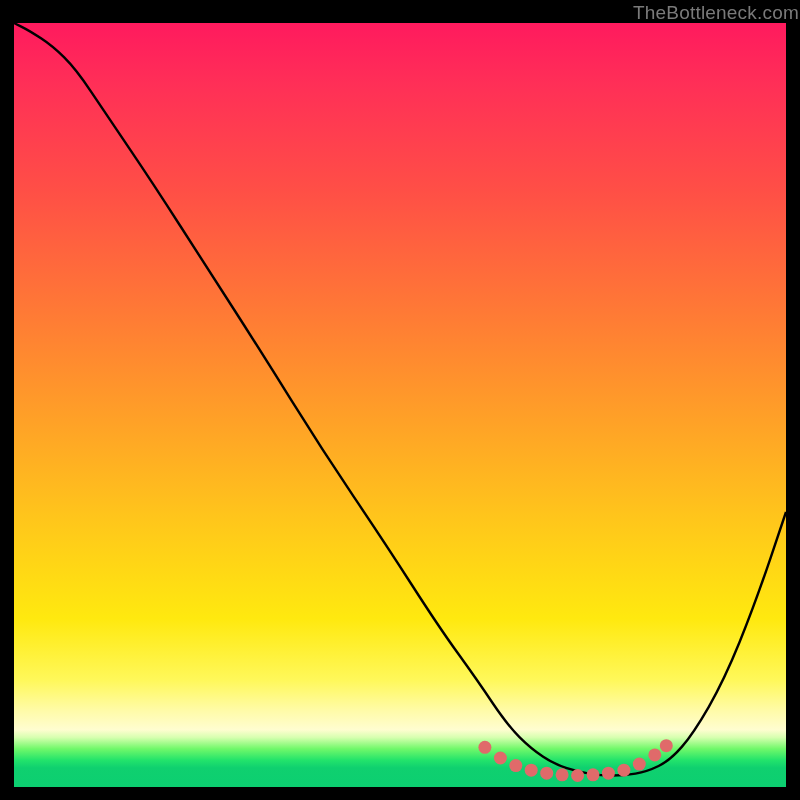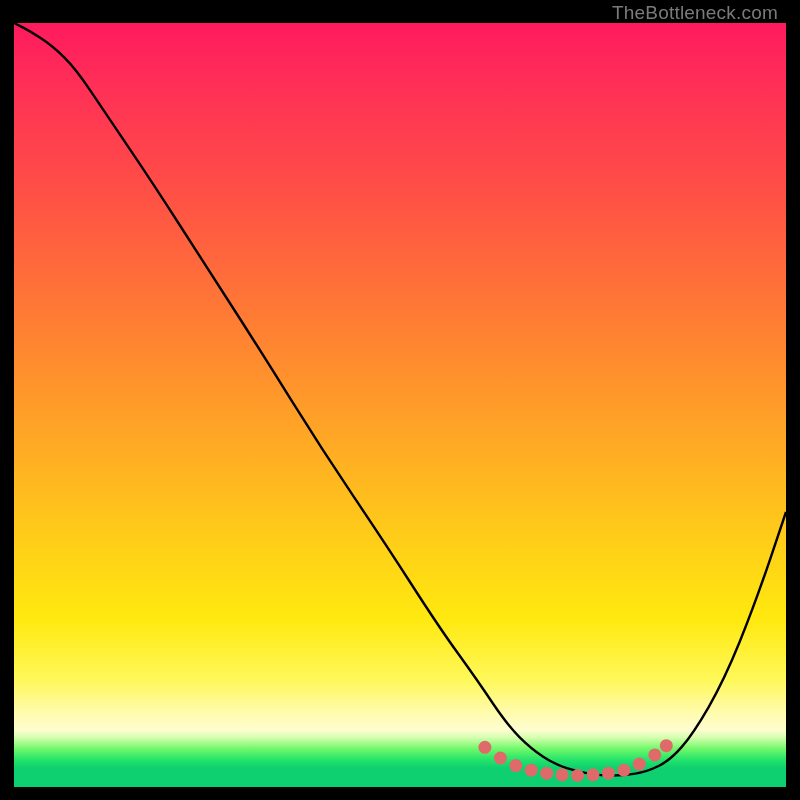--- a/index.html
+++ b/index.html
@@ -41,21 +41,21 @@
       #d7ffb0 93.5%,
       #70f86a 95%,
       #22e36b 96.5%,
       #0fd06f 97.5%,
       #0ccf71 100%
     );
   }
   .watermark {
     position: absolute;
     top: 2px;
-    right: 22px;
+    right: 1px;
     color: #7a7a7a;
     font-size: 19px;
     font-weight: 500;
     letter-spacing: 0.2px;
   }
   svg.curve {
     position: absolute;
     left: 0;
     top: 0;
     width: 772px;

